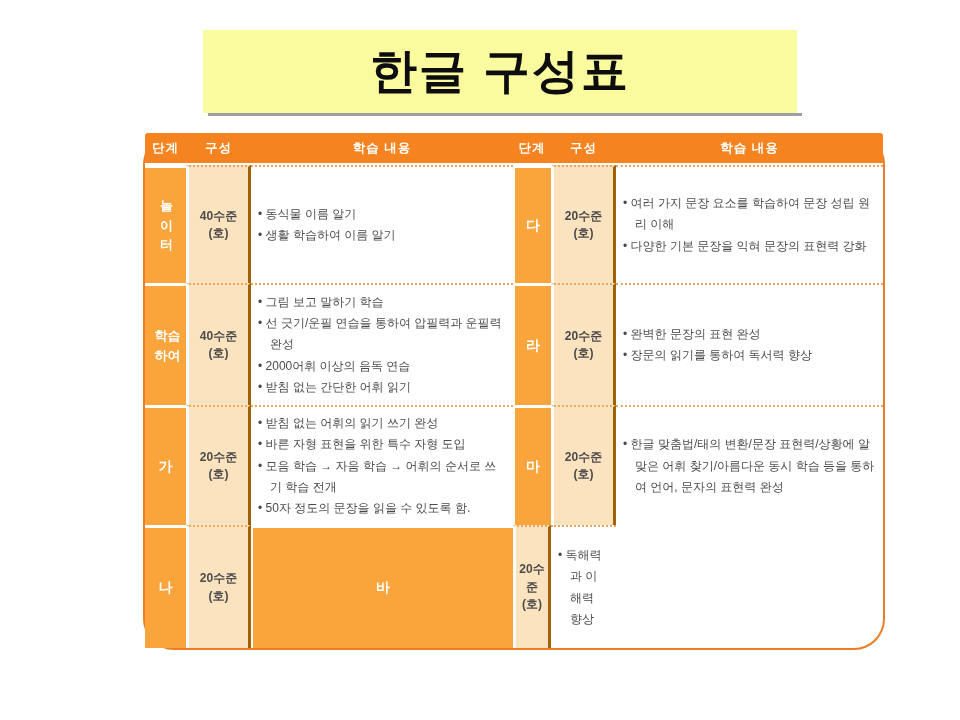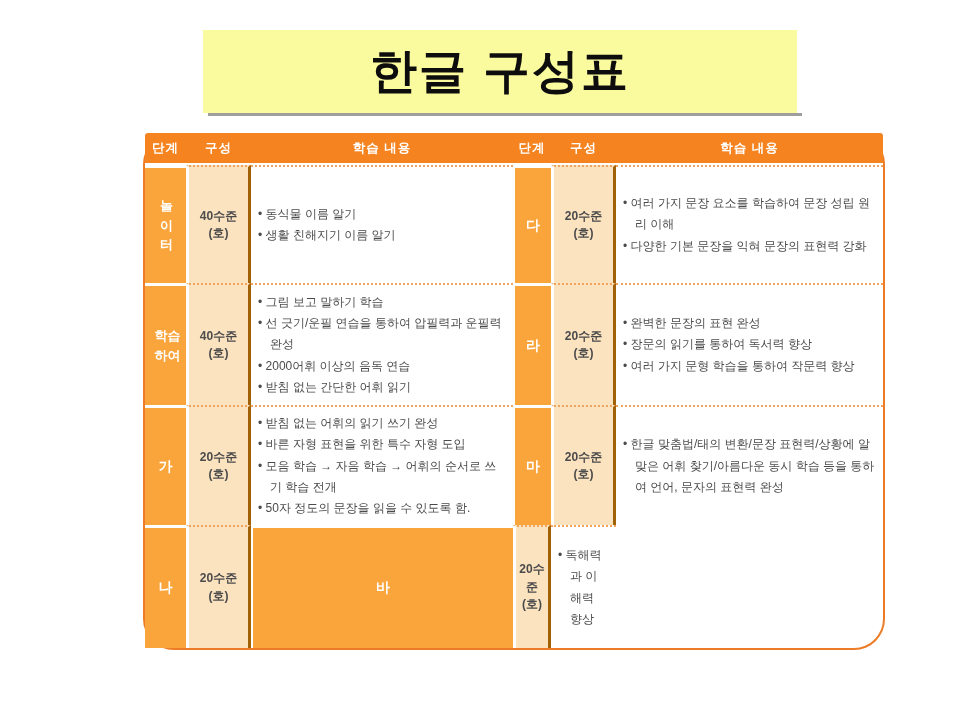--- a/index.html
+++ b/index.html
@@ -92,21 +92,21 @@
     <div class="grid6 row r1">
       <div class="cell cell-stage">
         <span class="stage-stack-3">놀이터</span>
       </div>
       <div class="cell cell-config">
         <span>40수준</span>
         <span>(호)</span>
       </div>
       <div class="cell cell-content">
         <div class="item">동식물 이름 알기</div>
-        <div class="item">생활 친해지기 이름 알기</div>
+        <div class="item">생활 학습하여 이름 알기</div>
       </div>
       <div class="cell cell-stage right-half">
         <span class="stage-label">다</span>
       </div>
       <div class="cell cell-config">
         <span>20수준</span>
         <span>(호)</span>
       </div>
       <div class="cell cell-content">
         <div class="item">여러 가지 문장 요소를 학습하여 문장 성립 원리 이해</div>
@@ -131,21 +131,20 @@
       <div class="cell cell-stage right-half">
         <span class="stage-label">라</span>
       </div>
       <div class="cell cell-config">
         <span>20수준</span>
         <span>(호)</span>
       </div>
       <div class="cell cell-content">
         <div class="item">완벽한 문장의 표현 완성</div>
         <div class="item">장문의 읽기를 통하여 독서력 향상</div>
-        <div class="item">여러 가지 문형 학습을 통하여 작문력 향상</div>
       </div>
     </div>
 
     <div class="grid6 row r3">
       <div class="cell cell-stage">
         <span class="stage-label">가</span>
       </div>
       <div class="cell cell-config">
         <span>20수준</span>
         <span>(호)</span>

